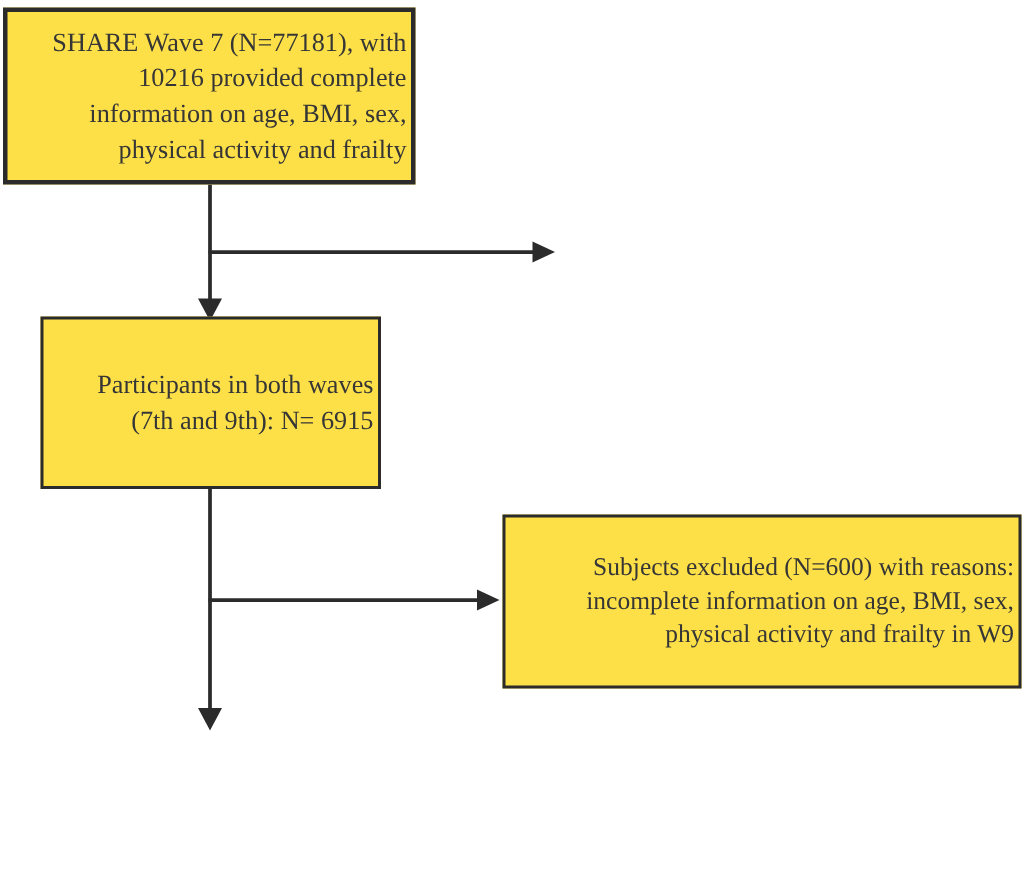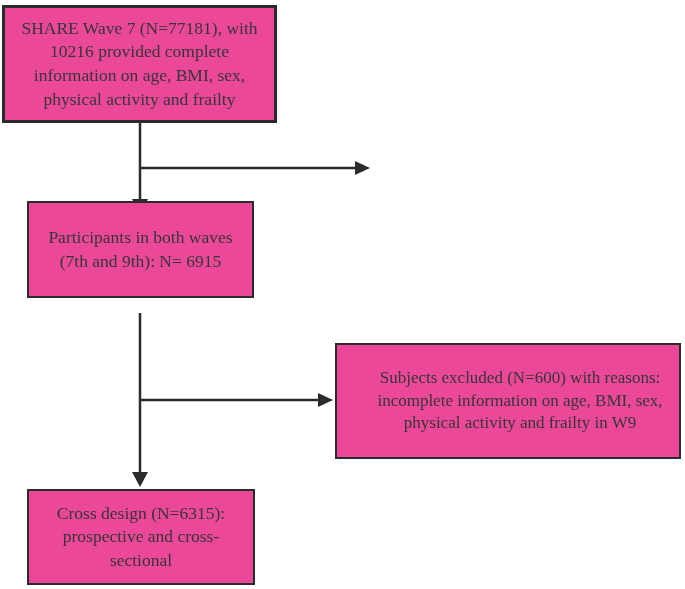--- a/index.html
+++ b/index.html
@@ -19,40 +19,40 @@
     position: absolute;
     left: 0;
     top: 0;
     width: 685px;
     height: 589px;
     pointer-events: none;
   }
   .node {
     position: absolute;
     box-sizing: border-box;
-    background: #ec4899;
+    background: #fde047;
     border: 2px solid #2b2b2b;
     display: flex;
     align-items: center;
     justify-content: center;
-    text-align: center;
+    text-align: right;
   }
   .node-text {
     display: block;
     width: 100%;
     white-space: pre-line;
     font-size: 17.5px;
     line-height: 1.35;
     color: #363636;
     padding: 0 3px;
   }
   
   .node-wave7     { left: 2px;   top: 5px;   width: 275px; height: 118px; border-width: 3px; }
   .node-lost      { left: 371px; top: 125px; width: 278px; height: 93px;  }
-  .node-bothwaves { left: 27px;  top: 201px; width: 227px; height: 97px;  }
+  .node-bothwaves { left: 27px;  top: 211px; width: 227px; height: 115px;  }
   .node-excluded  { left: 335px; top: 343px; width: 346px; height: 116px; padding-left: 24px; }
   .node-excluded .node-text { font-size: 17px; }
   .node-cross     { left: 27px;  top: 489px; width: 228px; height: 96px;  }
 </style>
 </head>
 <body>
 
 <div class="canvas">
 
   <svg class="connectors" viewBox="0 0 685 589" xmlns="http://www.w3.org/2000/svg">
@@ -90,19 +90,14 @@
     <span class="node-text">Participants in both waves
 (7th and 9th): N= 6915</span>
   </div>
 
   <div class="node node-excluded">
     <span class="node-text">Subjects excluded (N=600) with reasons:
 incomplete information on age, BMI, sex,
 physical activity and frailty in W9</span>
   </div>
 
-  <div class="node node-cross">
-    <span class="node-text">Cross design (N=6315):
-prospective and cross-
-sectional</span>
-  </div>
 
 </div>
 
 </body></html>

